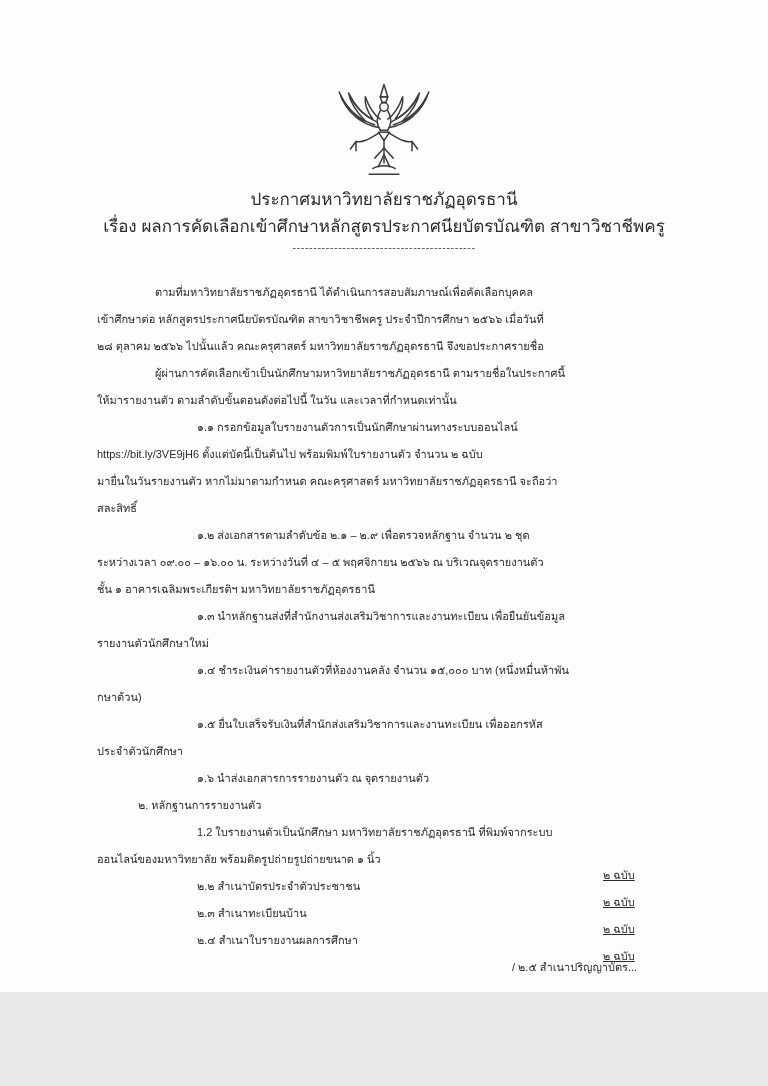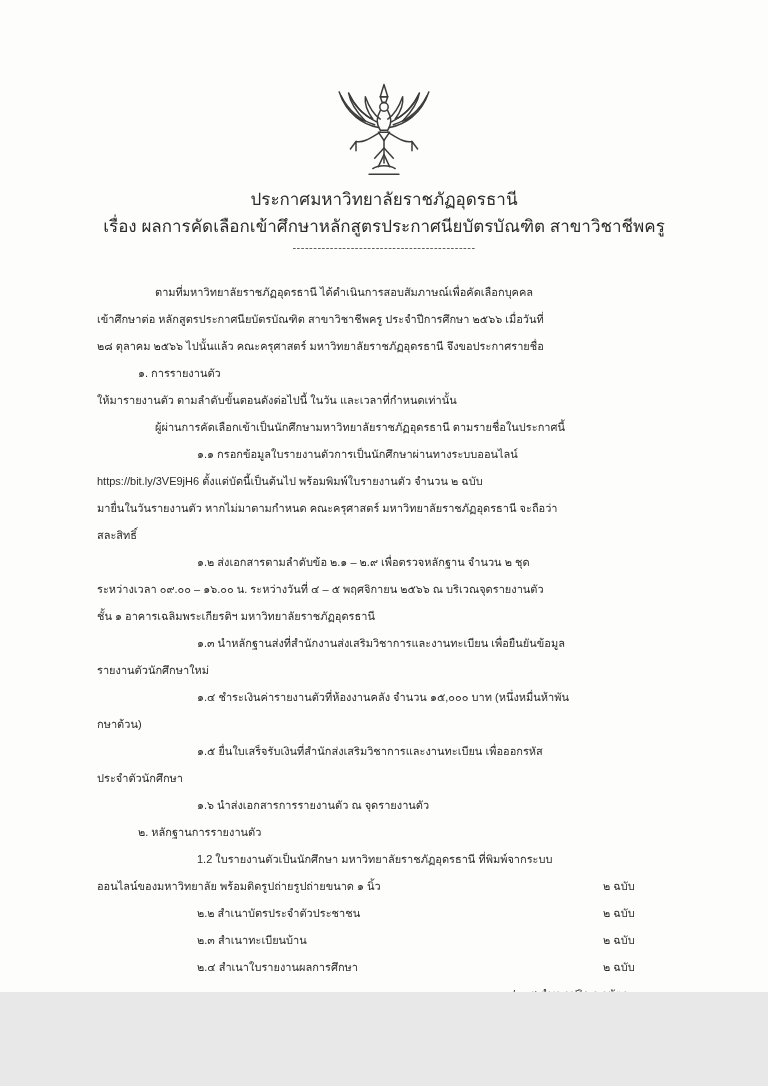--- a/index.html
+++ b/index.html
@@ -59,22 +59,23 @@
     line-height: 27px;
     white-space: nowrap;
   }
   .ind-none { padding-left: 0; }
   .ind-par  { padding-left: 58px; }   
   .ind-sec  { padding-left: 41px; }   
   .ind-sub  { padding-left: 100px; }  
   .copies {
     position: absolute;
     left: 506px;
-    top: 0;
+    top: 16px;
     white-space: nowrap;
+    text-decoration: underline;
   }
   .footer-note {
     position: relative;
     height: 27px;
     line-height: 27px;
     padding-left: 415px;
     white-space: nowrap;
   }
 </style>
 </head>
@@ -117,23 +118,22 @@
     <div class="title-line">ประกาศมหาวิทยาลัยราชภัฏอุดรธานี</div>
     <div class="title-line">เรื่อง  ผลการคัดเลือกเข้าศึกษาหลักสูตรประกาศนียบัตรบัณฑิต  สาขาวิชาชีพครู</div>
     <div class="separator">--------------------------------------------</div>
   </div>
 
   <div class="doc-body">
 
     <div class="line ind-par">ตามที่มหาวิทยาลัยราชภัฏอุดรธานี  ได้ดำเนินการสอบสัมภาษณ์เพื่อคัดเลือกบุคคล</div>
       <div class="line ind-none">เข้าศึกษาต่อ  หลักสูตรประกาศนียบัตรบัณฑิต  สาขาวิชาชีพครู  ประจำปีการศึกษา ๒๕๖๖  เมื่อวันที่</div>
       <div class="line ind-none">๒๘  ตุลาคม  ๒๕๖๖  ไปนั้นแล้ว  คณะครุศาสตร์  มหาวิทยาลัยราชภัฏอุดรธานี  จึงขอประกาศรายชื่อ</div>
-      <div class="line ind-sec">๑.  การรายงานตัว</div>
+      <div class="line ind-par">ผู้ผ่านการคัดเลือกเข้าเป็นนักศึกษามหาวิทยาลัยราชภัฏอุดรธานี  ตามรายชื่อในประกาศนี้</div>
       <div class="line ind-none">ให้มารายงานตัว  ตามลำดับขั้นตอนดังต่อไปนี้  ในวัน และเวลาที่กำหนดเท่านั้น</div>
-      <div class="line ind-par">ผู้ผ่านการคัดเลือกเข้าเป็นนักศึกษามหาวิทยาลัยราชภัฏอุดรธานี  ตามรายชื่อในประกาศนี้</div>
       <div class="line ind-sub">๑.๑  กรอกข้อมูลใบรายงานตัวการเป็นนักศึกษาผ่านทางระบบออนไลน์</div>
       <div class="line ind-none">https://bit.ly/3VE9jH6  ตั้งแต่บัดนี้เป็นต้นไป  พร้อมพิมพ์ใบรายงานตัว จำนวน  ๒  ฉบับ</div>
       <div class="line ind-none">มายื่นในวันรายงานตัว  หากไม่มาตามกำหนด  คณะครุศาสตร์  มหาวิทยาลัยราชภัฏอุดรธานี  จะถือว่า</div>
       <div class="line ind-none">สละสิทธิ์</div>
       <div class="line ind-sub">๑.๒  ส่งเอกสารตามลำดับข้อ  ๒.๑ – ๒.๙  เพื่อตรวจหลักฐาน  จำนวน  ๒  ชุด</div>
       <div class="line ind-none">ระหว่างเวลา  ๐๙.๐๐ – ๑๖.๐๐ น.  ระหว่างวันที่  ๔ – ๕  พฤศจิกายน  ๒๕๖๖  ณ  บริเวณจุดรายงานตัว</div>
       <div class="line ind-none">ชั้น  ๑  อาคารเฉลิมพระเกียรติฯ  มหาวิทยาลัยราชภัฏอุดรธานี</div>
       <div class="line ind-sub">๑.๓  นำหลักฐานส่งที่สำนักงานส่งเสริมวิชาการและงานทะเบียน  เพื่อยืนยันข้อมูล</div>
       <div class="line ind-none">รายงานตัวนักศึกษาใหม่</div>
       <div class="line ind-sub">๑.๔  ชำระเงินค่ารายงานตัวที่ห้องงานคลัง  จำนวน  ๑๕,๐๐๐  บาท  (หนึ่งหมื่นห้าพัน</div>

